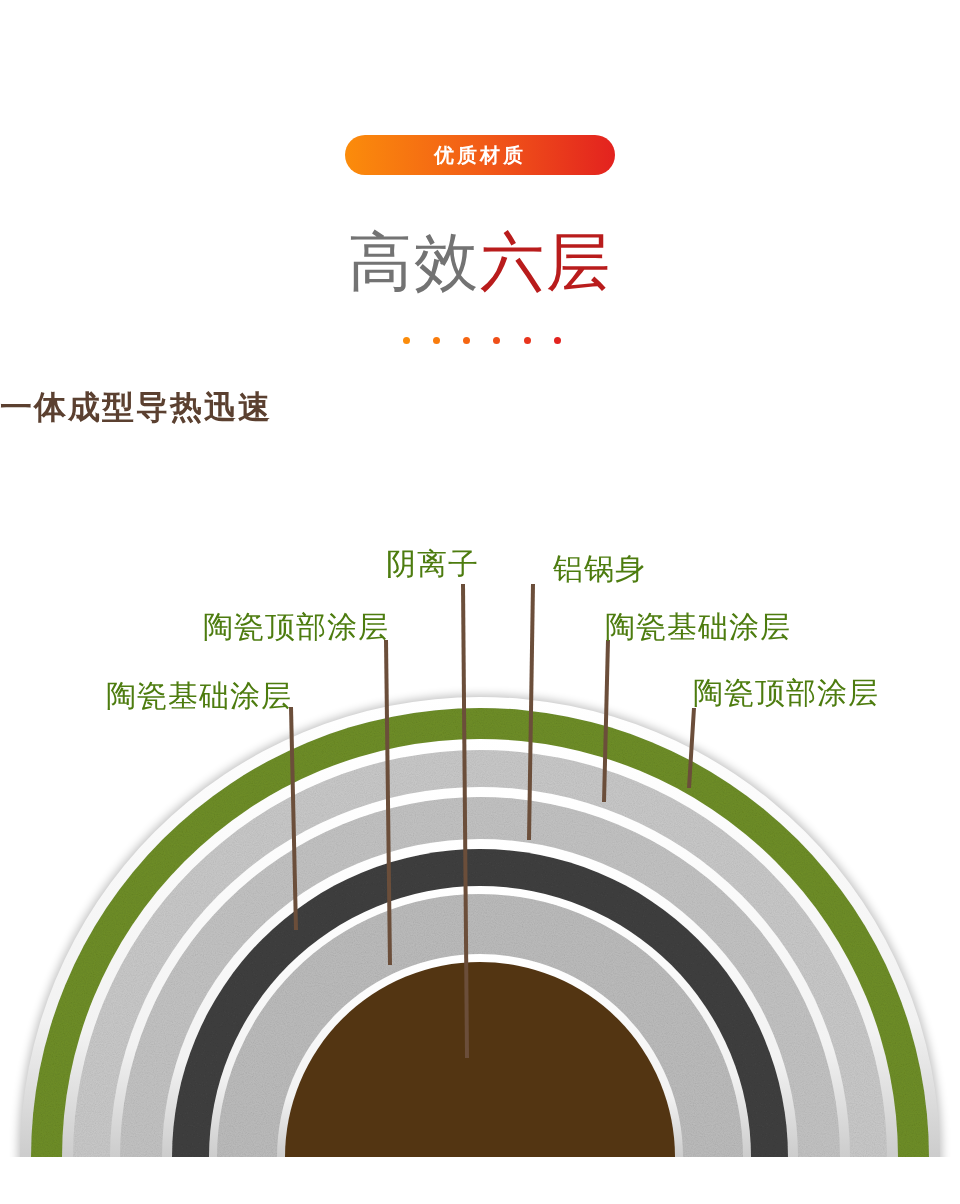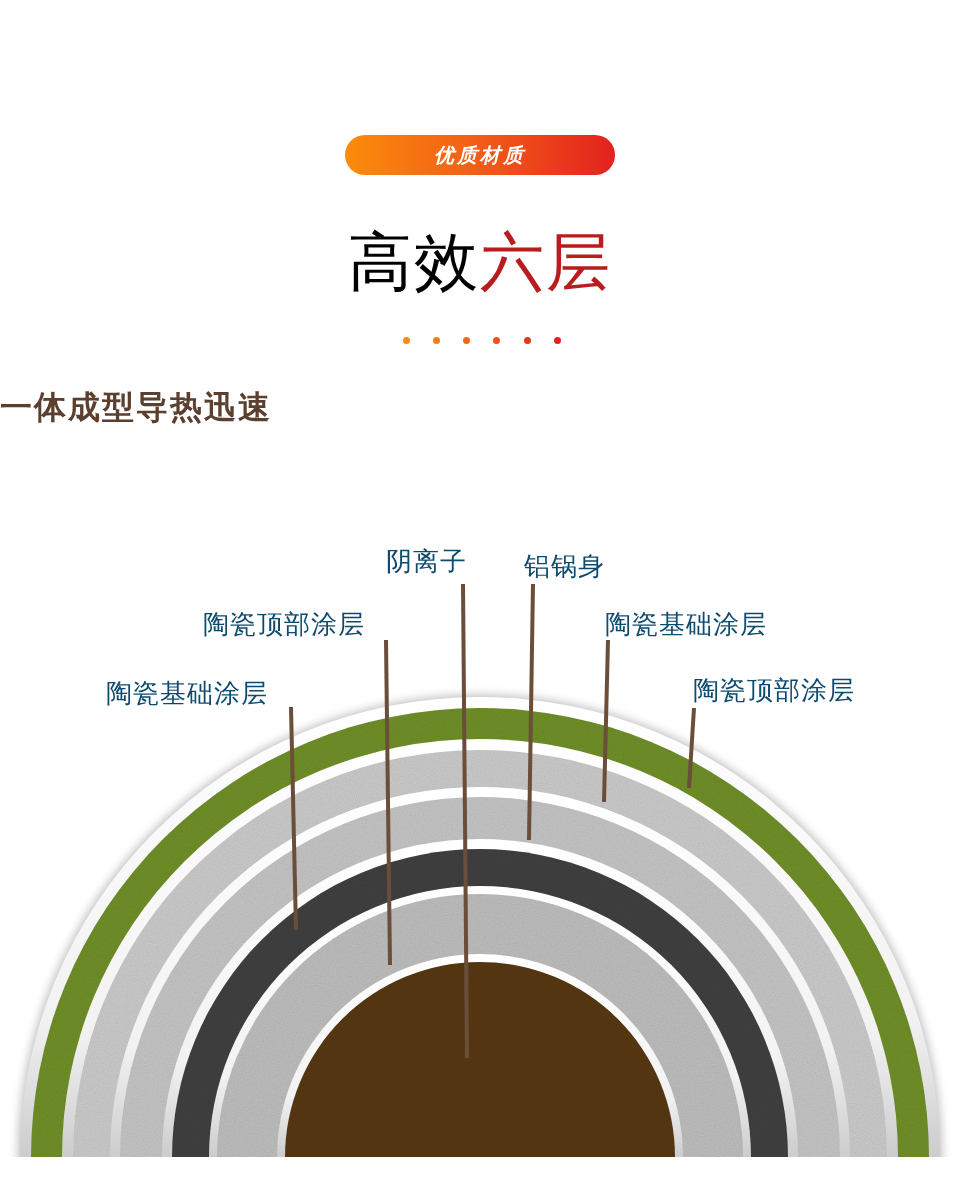--- a/index.html
+++ b/index.html
@@ -1,32 +1,32 @@
 <!DOCTYPE html>
 <html><head>
 <meta charset="utf-8">
 <style>
   html, body { margin:0; padding:0; background:#ffffff; }
   body { width:960px; height:1204px; position:relative; overflow:hidden;
          font-family:"DejaVu Sans","Liberation Sans",sans-serif; }
   .badge { position:absolute; left:345px; top:135px; width:270px; height:40px;
            border-radius:20px; background:linear-gradient(90deg,#fb8c0b 0%,#f25c17 50%,#e3221f 100%);
-           display:flex; align-items:center; justify-content:center;font-style:italic; }
+           display:flex; align-items:center; justify-content:center; }
   .badge span { color:#fff; font-size:20px; font-weight:bold; letter-spacing:3px;
                 font-family:"DejaVu Serif","Liberation Serif",serif; }
   .title { position:absolute; left:0; width:960px; top:222px; text-align:center;
            font-size:64px; letter-spacing:2px; line-height:80px; }
-  .title .t1 { color:#000000; }
+  .title .t1 { color:#737373; }
   .title .t2 { color:#b91c1c; }
   .dots { position:absolute; top:337px; left:0; width:960px; height:8px; }
   .dot { position:absolute; width:7px; height:7px; border-radius:50%; top:0; }
   .subtitle { position:absolute; left:0; width:960px; top:386px; text-align:left;
               font-size:32px; font-weight:bold; color:#5b4030; letter-spacing:2px; }
   .diagram { position:absolute; left:0; top:0; width:960px; height:1204px; }
-  .label { position:absolute; font-size:26px; color:#0c4a6e; white-space:nowrap; letter-spacing:1px; }
+  .label { position:absolute; font-size:30px; color:#4d7c0f; white-space:nowrap; letter-spacing:1px; }
 </style>
 </head>
 <body>
 
 <div class="badge">
   <span>优质材质</span>
 </div>
 
 <div class="title">
   <span class="t1">高效</span><span class="t2">六层</span>
@@ -96,17 +96,17 @@
     <line x1="463" y1="584" x2="467" y2="1058"></line>
     <line x1="533" y1="584" x2="529" y2="840"></line>
     <line x1="386" y1="640" x2="390" y2="965"></line>
     <line x1="608" y1="640" x2="604" y2="802"></line>
     <line x1="291" y1="707" x2="296" y2="930"></line>
     <line x1="694" y1="708" x2="689" y2="788"></line>
   </g>
 </svg>
 
 <div class="label" style="left:386px; top:544px;">阴离子</div>
-<div class="label" style="left:524px; top:549px;text-align:right;">铝锅身</div>
+<div class="label" style="left:553px; top:549px;text-align:right;">铝锅身</div>
 <div class="label" style="left:203px; top:607px;">陶瓷顶部涂层</div>
 <div class="label" style="left:605px; top:607px;">陶瓷基础涂层</div>
 <div class="label" style="left:106px; top:676px;">陶瓷基础涂层</div>
 <div class="label" style="left:693px; top:673px;">陶瓷顶部涂层</div>
 
 </body></html>

